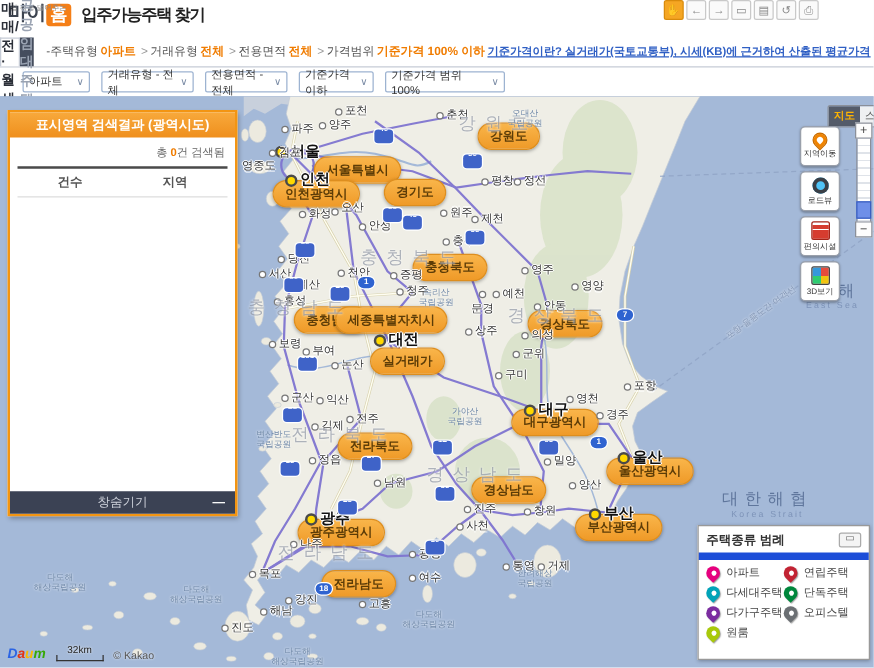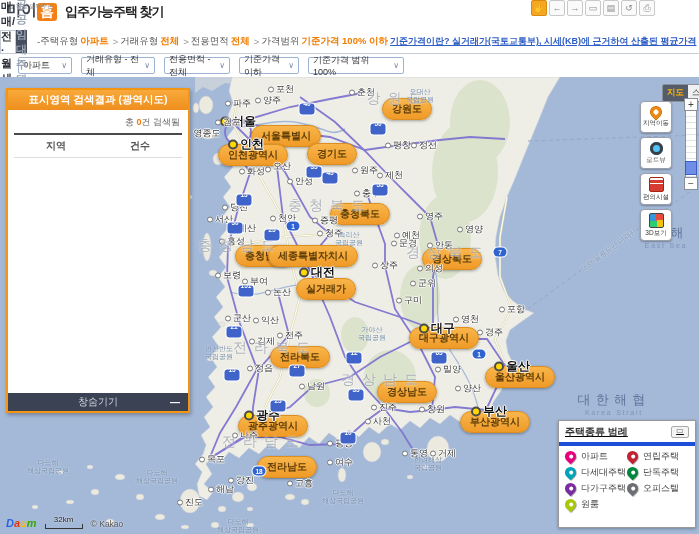--- a/index.html
+++ b/index.html
@@ -79,21 +79,21 @@
   #tools{position:absolute;left:640px;top:24px;display:flex;flex-direction:column;gap:4px;}
   .tool{width:30px;height:30px;background:#fff;border:1px solid #9aa0ab;border-radius:4px;box-shadow:0 1px 2px rgba(0,0,0,.3);display:flex;flex-direction:column;align-items:center;justify-content:center;cursor:pointer;}
   .tool .tlbl{font-size:6.5px;color:#333;margin-top:1px;white-space:nowrap;}
   #zoomctl{position:absolute;left:684px;top:21px;width:14px;display:flex;flex-direction:column;align-items:center;}
   #zoomctl .zbtn{width:14px;height:13px;background:#fdfdfd;border:1px solid #8a8f99;box-sizing:border-box;font-size:10px;line-height:11px;text-align:center;color:#444;cursor:pointer;}
   #zoomtrack{width:10px;height:66px;background:repeating-linear-gradient(#fff 0 5px,#dfe3e9 5px 6px);border:1px solid #8a8f99;border-top:none;border-bottom:none;position:relative;cursor:pointer;}
   #zoomhandle{position:absolute;left:-1px;width:10px;height:12px;top:50px;background:#6e8fe8;border:1px solid #3a5fc0;cursor:grab;}
 
   
   #legendbox{position:absolute;left:558px;top:343px;width:138px;height:108px;background:#fff;border:1px solid #999;box-shadow:0 1px 3px rgba(0,0,0,.3);box-sizing:border-box;}
-  #legend-head{display:flex;align-items:center;justify-content:space-between;padding:4px 6px 3px;border-bottom:4px solid #1d4ed8;text-decoration:underline;}
+  #legend-head{display:flex;align-items:center;justify-content:space-between;padding:4px 6px 3px;border-bottom:6px solid #1d4ed8;}
   #legend-title{font-size:10px;font-weight:bold;color:#333;}
   #legend-min{width:16px;height:10px;border:1px solid #aaa;border-radius:2px;background:#f4f4f4;font-size:8px;line-height:8px;text-align:center;color:#666;cursor:pointer;}
   #legend-grid{display:grid;grid-template-columns:1fr 1fr;padding:4px 6px;row-gap:3px;}
   .legend-item{display:flex;align-items:center;gap:5px;}
   .legend-item .pin{width:11px;height:11px;border-radius:50% 50% 50% 0;transform:rotate(-45deg);position:relative;box-shadow:0 1px 1px rgba(0,0,0,.4);}
   .legend-item .pin::after{content:"";position:absolute;width:4px;height:4px;background:#fff;border-radius:50%;left:3.5px;top:3.5px;}
   .legend-item .lbl{font-size:9px;color:#444;}
 
   
   #scalebar{position:absolute;left:6px;top:438px;display:flex;align-items:flex-end;gap:8px;}
@@ -380,21 +380,21 @@
           <span class="nm">홍성</span>
         </div>
         <div class="city minor" style="left: 325px; top: 143px; position: absolute;">
           <span class="dot"></span>
           <span class="nm">증평</span>
         </div>
         <div class="city minor" style="left: 330px; top: 156px; position: absolute;">
           <span class="dot"></span>
           <span class="nm">청주</span>
         </div>
-        <div class="city minor" style="left: 404px; top: 166px; position: absolute;">
+        <div class="city minor" style="left: 386px; top: 166px; position: absolute; flex-direction: column;">
           <span class="dot"></span>
           <span class="nm">문경</span>
         </div>
         <div class="city minor" style="left: 407px; top: 158px; position: absolute;">
           <span class="dot"></span>
           <span class="nm">예천</span>
         </div>
         <div class="city minor" style="left: 430px; top: 139px; position: absolute;">
           <span class="dot"></span>
           <span class="nm">영주</span>
@@ -640,22 +640,22 @@
         <div class="ferrylabel" style="left: 575px; top: 168px; position: absolute; transform: rotate(-36deg);">포항-울릉도간 여객선</div>
         <div class="city minor" style="left: 207px; top: 56px; position: absolute; text-align: right;">
           <span class="nm">영종도</span>
         </div>
       </div>
 
     <div id="panel">
       <div id="panel-head">표시영역 검색결과 (광역시도)</div>
       <div id="panel-sum"><span>총 </span><span class="cnt">0</span><span>건 검색됨</span></div>
       <div id="panel-thead">
+        <div>건수</div>
         <div>지역</div>
-        <div>건수</div>
       </div>
       <div id="panel-body"></div>
       <div id="panel-foot">
         <span>창숨기기</span>
         <span class="minus">—</span>
       </div>
     </div>
 
     <div id="maptoggle">
       <div id="btn-map">지도</div>

